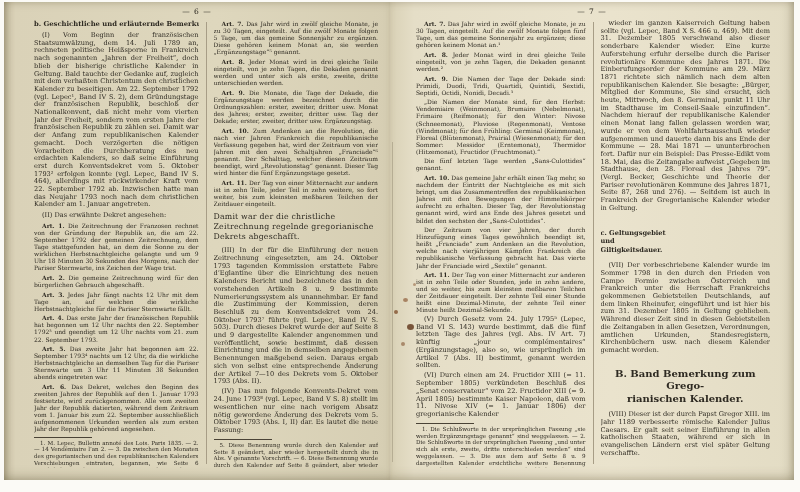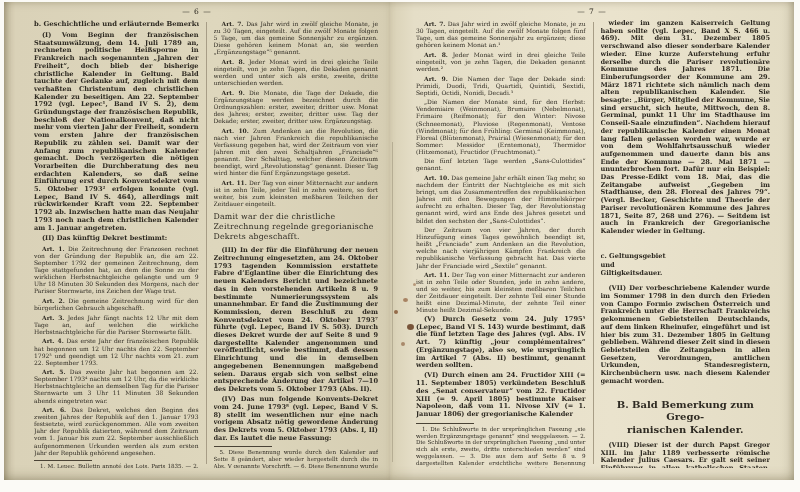--- a/index.html
+++ b/index.html
@@ -28,21 +28,21 @@
   .cols{display:flex;align-items:stretch;}
   .page-left .cols{padding:2px 12px 0 30px;}
   .page-right .cols{padding:2px 24px 0 26px;}
   .col{flex:1 1 0;overflow:hidden;height:448px;min-width:0;}
   .colrule{width:1px;background:#a79d86;margin:2px 7px 0 7px;height:442px;flex:0 0 1px;}
   p{margin:0 0 2.5px;text-align:justify;text-indent:8px;}
   .h-col{
     font-size:6.8px;font-weight:bold;text-align:center;text-indent:0;
     margin:0 0 4px;white-space:nowrap;overflow:hidden;
   }
-  .para{font-size:6.6px;line-height:1.17;font-weight:bold;}
+  .para{font-size:6.6px;line-height:1.17;}
   .art{font-size:6px;line-height:1.18;}
   .art b{font-weight:bold;}
   .plain{font-size:6px;line-height:1.18;}
   .emph{font-size:7.8px;line-height:1.3;letter-spacing:.2px;margin:5px 0;text-indent:0;text-align:left;}
   .fnblock{margin-top:4px;}
   .fnrule{width:58px;border-top:1px solid #4a4336;margin:0 0 2px;}
   .fn{font-size:5.6px;line-height:1.22;text-indent:6px;}
   .h-c{
     font-size:6.6px;font-weight:bold;text-align:left;text-indent:0;
     white-space:pre-line;margin:16px 0 7px;line-height:1.35;
@@ -63,21 +63,21 @@
 <body>
 
 <div class="scan">
 
   <div class="page page-left">
     <div class="pagenum">— 6 —</div>
     <div class="cols">
       <div class="col">
         <p class="h-col">b. Geschichtliche und erläuternde Bemerkungen.</p>
         <p class="para">(I) Vom Beginn der französischen Staatsumwälzung, dem 14. Juli 1789 an, rechneten politische Heißsporne in Frankreich nach sogenannten „Jahren der Freiheit“, doch blieb der bisherige christliche Kalender in Geltung. Bald tauchte der Gedanke auf, zugleich mit dem verhaßten Christentum den christlichen Kalender zu beseitigen. Am 22. September 1792 (vgl. Lepec¹, Band IV S. 2), dem Gründungstage der französischen Republik, beschloß der Nationalkonvent, daß nicht mehr vom vierten Jahr der Freiheit, sondern vom ersten Jahre der französischen Republik zu zählen sei. Damit war der Anfang zum republikanischen Kalender gemacht. Doch verzögerten die nötigen Vorarbeiten die Durchberatung des neu erdachten Kalenders, so daß seine Einführung erst durch Konventsdekret vom 5. Oktober 1793² erfolgen konnte (vgl. Lepec, Band IV S. 464), allerdings mit rückwirkender Kraft vom 22. September 1792 ab. Inzwischen hatte man das Neujahr 1793 noch nach dem christlichen Kalender am 1. Januar angetreten.</p>
-        <p class="para">(II) Das künftig Dekret bestimmt:</p>
+        <p class="para">(II) Das erwähnte Dekret angesehen:</p>
         <p class="art"><b>Art. 1.</b> <span>Die Zeitrechnung der Franzosen rechnet von der Gründung der Republik an, die am 22. September 1792 der gemeinen Zeitrechnung, dem Tage stattgefunden hat, an dem die Sonne zu der wirklichen Herbstnachtgleiche gelangte und um 9 Uhr 18 Minuten 30 Sekunden des Morgens, nach der Pariser Sternwarte, ins Zeichen der Wage trat.</span></p>
         <p class="art"><b>Art. 2.</b> <span>Die gemeine Zeitrechnung wird für den bürgerlichen Gebrauch abgeschafft.</span></p>
         <p class="art"><b>Art. 3.</b> <span>Jedes Jahr fängt nachts 12 Uhr mit dem Tage an, auf welchen die wirkliche Herbstnachtgleiche für die Pariser Sternwarte fällt.</span></p>
         <p class="art"><b>Art. 4.</b> <span>Das erste Jahr der französischen Republik hat begonnen um 12 Uhr nachts den 22. September 1792³ und geendigt um 12 Uhr nachts vom 21. zum 22. September 1793.</span></p>
         <p class="art"><b>Art. 5.</b> <span>Das zweite Jahr hat begonnen am 22. September 1793⁴ nachts um 12 Uhr, da die wirkliche Herbstnachtgleiche an demselben Tag für die Pariser Sternwarte um 3 Uhr 11 Minuten 38 Sekunden abends eingetreten war.</span></p>
         <p class="art"><b>Art. 6.</b> <span>Das Dekret, welches den Beginn des zweiten Jahres der Republik auf den 1. Januar 1793 festsetzte, wird zurückgenommen. Alle vom zweiten Jahr der Republik datierten, während dem Zeitraum vom 1. Januar bis zum 22. September ausschließlich aufgenommenen Urkunden werden als zum ersten Jahr der Republik gehörend angesehen.</span></p>
         <div class="fnblock">
           <div class="fnrule"></div>
           <p class="fn">1. M. Lepec, Bulletin annoté des Lois. Paris 1835. — 2. — 14 Vendémiaire l’an 2. — 3. Da zwischen den Monaten des gregorianischen und des republikanischen Kalenders Verschiebungen eintraten, begannen, wie Seite 6 ersichtlich, nur das I., II., III., V., VI. und VII. Jahr mit dem 22. September. — 4. Damit ist wohl das im Abs. I einzige Datum vom 22. September 1792 gemeint.</p>
         </div>
@@ -119,21 +119,21 @@
           <p class="fn">1. Die Schlußworte in der ursprünglichen Fassung „sie werden Ergänzungstage genannt“ sind weggelassen. — 2. Die Schlußworte in der ursprünglichen Fassung „und unter sich als erste, zweite, dritte unterschieden werden“ sind weggelassen. — 3. Die aus dem auf Seite 8 u. 9 dargestellten Kalender ersichtliche weitere Benennung eines jeden einzelnen Tages ist unmaßgeblich. — 4. Damit wurde die ursprüngliche Benennung (vgl. Art. 10 Abs. I) wieder hergestellt. — 5. — 7 Fructidor l’an 3. —</p>
         </div>
       </div>
       <div class="colrule"></div>
       <div class="col">
         <p class="para">wieder im ganzen Kaiserreich Geltung haben sollte (vgl. Lepec, Band X S. 466 u. 469). Mit dem 31. Dezember 1805 verschwand also dieser sonderbare Kalender wieder. Eine kurze Auferstehung erfuhr derselbe durch die Pariser revolutionäre Kommune des Jahres 1871. Die Einberufungsorder der Kommune am 29. März 1871 richtete sich nämlich nach dem alten republikanischen Kalender. Sie besagte: „Bürger, Mitglied der Kommune, Sie sind ersucht, sich heute, Mittwoch, den 8. Germinal, punkt 11 Uhr im Stadthause im Conseil-Saale einzufinden“. Nachdem hierauf der republikanische Kalender einen Monat lang fallen gelassen worden war, wurde er von dem Wohlfahrtsausschuß wieder aufgenommen und dauerte dann bis ans Ende der Kommune — 28. Mai 1871 — ununterbrochen fort. Dafür nur ein Beispiel: Das Presse-Edikt vom 18. Mai, das die Zeitangabe aufweist „Gegeben im Stadthause, den 28. Floreal des Jahres 79“. (Vergl. Becker, Geschichte und Theorie der Pariser revolutionären Kommune des Jahres 1871, Seite 87, 268 und 276). — Seitdem ist auch in Frankreich der Gregorianische Kalender wieder in Geltung.</p>
         <p class="h-c">c. Geltungsgebiet
 und
 Giltigkeitsdauer.</p>
         <p class="para">(VII) Der vorbeschriebene Kalender wurde im Sommer 1798 in den durch den Frieden von Campo Formio zwischen Österreich und Frankreich unter die Herrschaft Frankreichs gekommenen Gebietsteilen Deutschlands, auf dem linken Rheinufer, eingeführt und ist hier bis zum 31. Dezember 1805 in Geltung geblieben. Während dieser Zeit sind in diesen Gebietsteilen die Zeitangaben in allen Gesetzen, Verordnungen, amtlichen Urkunden, Standesregistern, Kirchenbüchern usw. nach diesem Kalender gemacht worden.</p>
-        <p class="h-B">B. Bald Bemerkung zum Grego-
+        <p class="h-B">B. Band Bemerkung zum Grego-
 rianischen Kalender.</p>
         <p class="para">(VIII) Dieser ist der durch Papst Gregor XIII. im Jahr 1189 verbesserte römische Kalender Julius Caesars. Er galt seit seiner Einführung in allen katholischen Staaten, während er sich in evangelischen Ländern erst viel später Geltung verschaffte.</p>
       </div>
     </div>
   </div>
 
   <div class="fold"></div>
   <div class="stain s1"></div>
   <div class="stain s2"></div>
   <div class="stain s3"></div>

